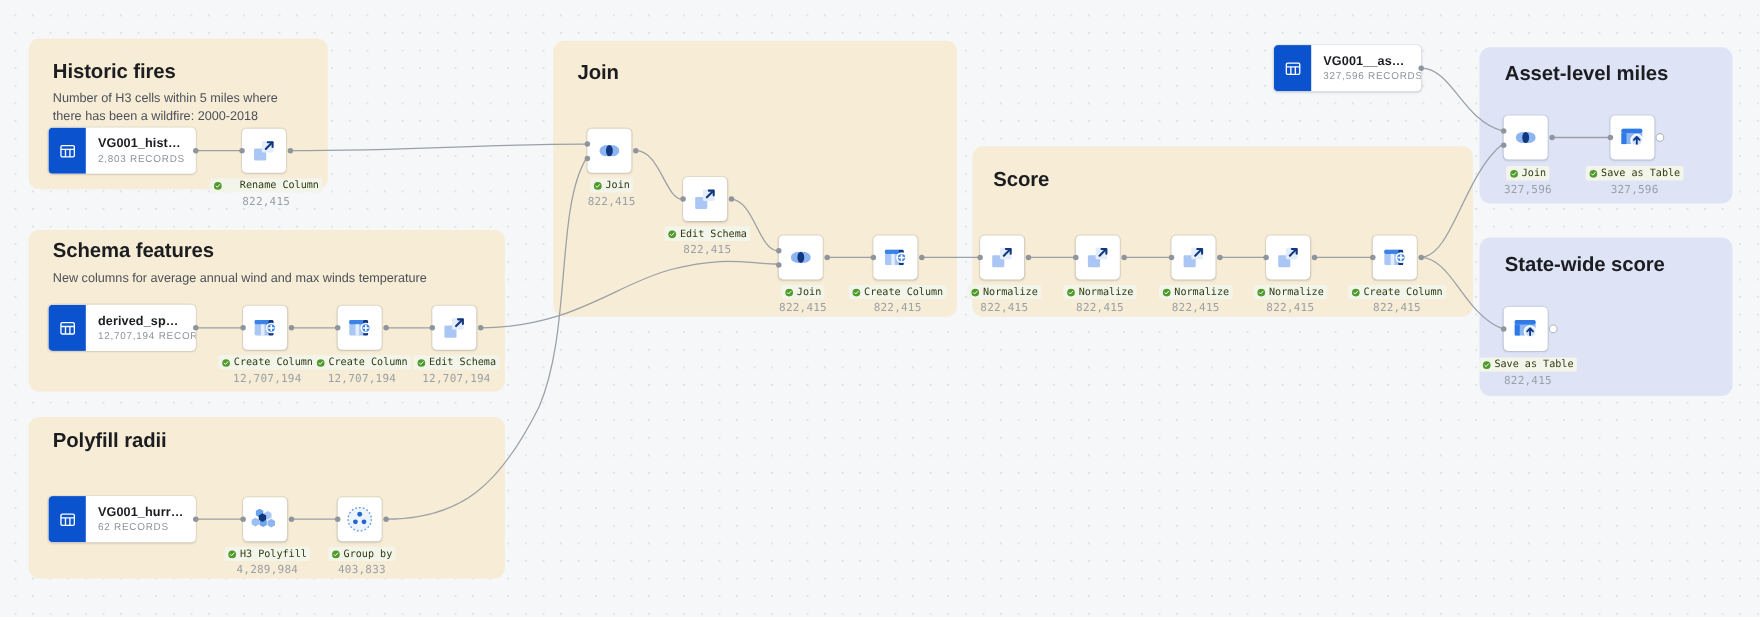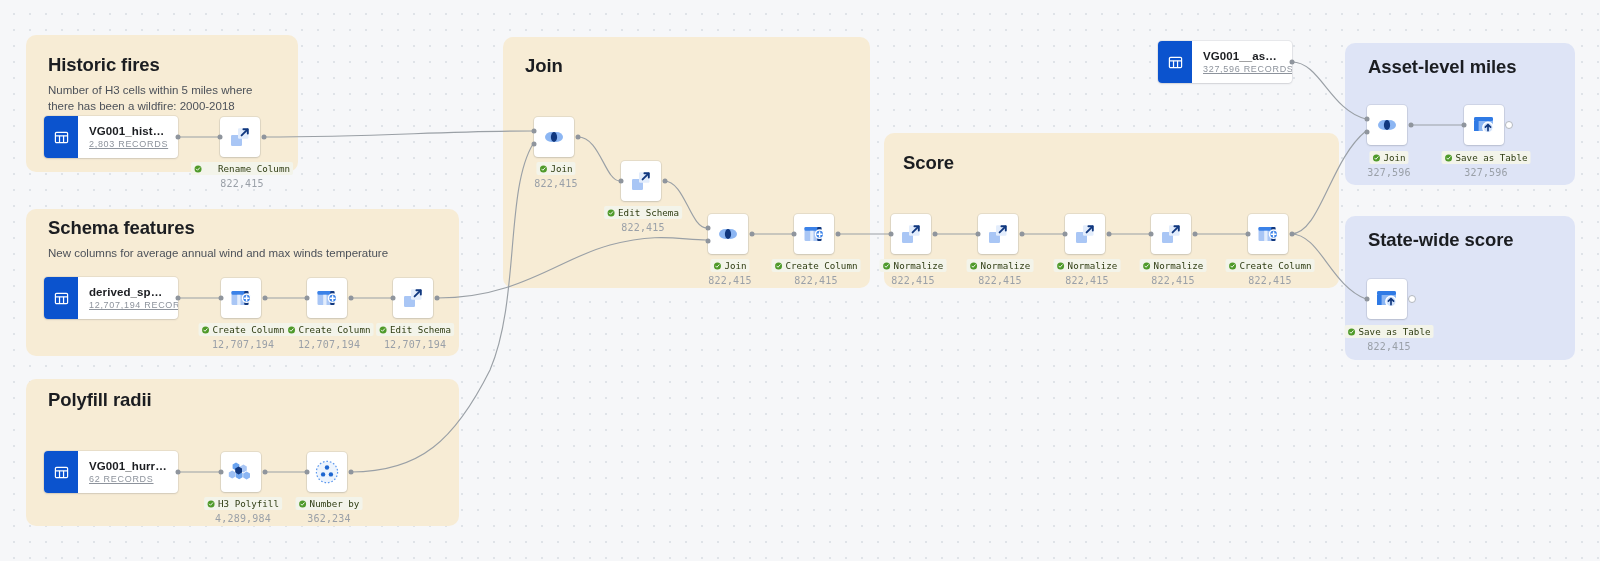--- a/index.html
+++ b/index.html
@@ -72,21 +72,20 @@
     overflow: hidden;
     text-overflow: ellipsis;
     letter-spacing: .1px;
   }
   .ds-count {
     font-size: 9px;
     color: #8d939c;
     letter-spacing: .7px;
     margin-top: 2px;
     white-space: nowrap;
-    text-decoration: underline;
   }
 
   
   .node {
     position: absolute;
     width: 40px; height: 40px;
     background: #ffffff;
     border-radius: 4px;
     box-shadow: 0 1px 2px rgba(16,24,40,.12), 0 0 0 1px rgba(16,24,40,.07);
     display: flex; align-items: center; justify-content: center;
@@ -381,23 +380,23 @@
       <circle cx="16.9" cy="15.4" r="2.2" fill="#1e66d0"></circle>
     </svg>
   </div>
   <div class="port" style="left:307px; top:472px;"></div>
   <div class="port" style="left:351px; top:472px;"></div>
   <div class="nlabel" style="left:329px; top:497px;">
     <svg class="ok" viewBox="0 0 16 16" aria-hidden="true">
         <circle cx="8" cy="8" r="7" fill="#4f9a2a"></circle>
         <path d="M4.6 8.2 L6.9 10.5 L11.3 5.6" fill="none" stroke="#fff" stroke-width="1.8" stroke-linecap="round" stroke-linejoin="round"></path>
       </svg>
-    <span>Number by</span>
-  </div>
-  <div class="ncount" style="left:329px; top:513px;">362,234</div>
+    <span>Group by</span>
+  </div>
+  <div class="ncount" style="left:329px; top:513px;">403,833</div>
 
   <div class="node" style="left:534px; top:117px;">
     <svg width="26" height="26" viewBox="0 0 26 26" aria-hidden="true">
       <ellipse cx="10.6" cy="13" rx="6.6" ry="5.1" fill="#8cb6f3"></ellipse>
       <ellipse cx="15.4" cy="13" rx="6.6" ry="5.1" fill="#8cb6f3"></ellipse>
       <ellipse cx="13" cy="13" rx="3.1" ry="5.1" fill="#11387f"></ellipse>
     </svg>
   </div>
   <div class="port" style="left:534px; top:131px;"></div>
   <div class="port" style="left:534px; top:144px;"></div>

